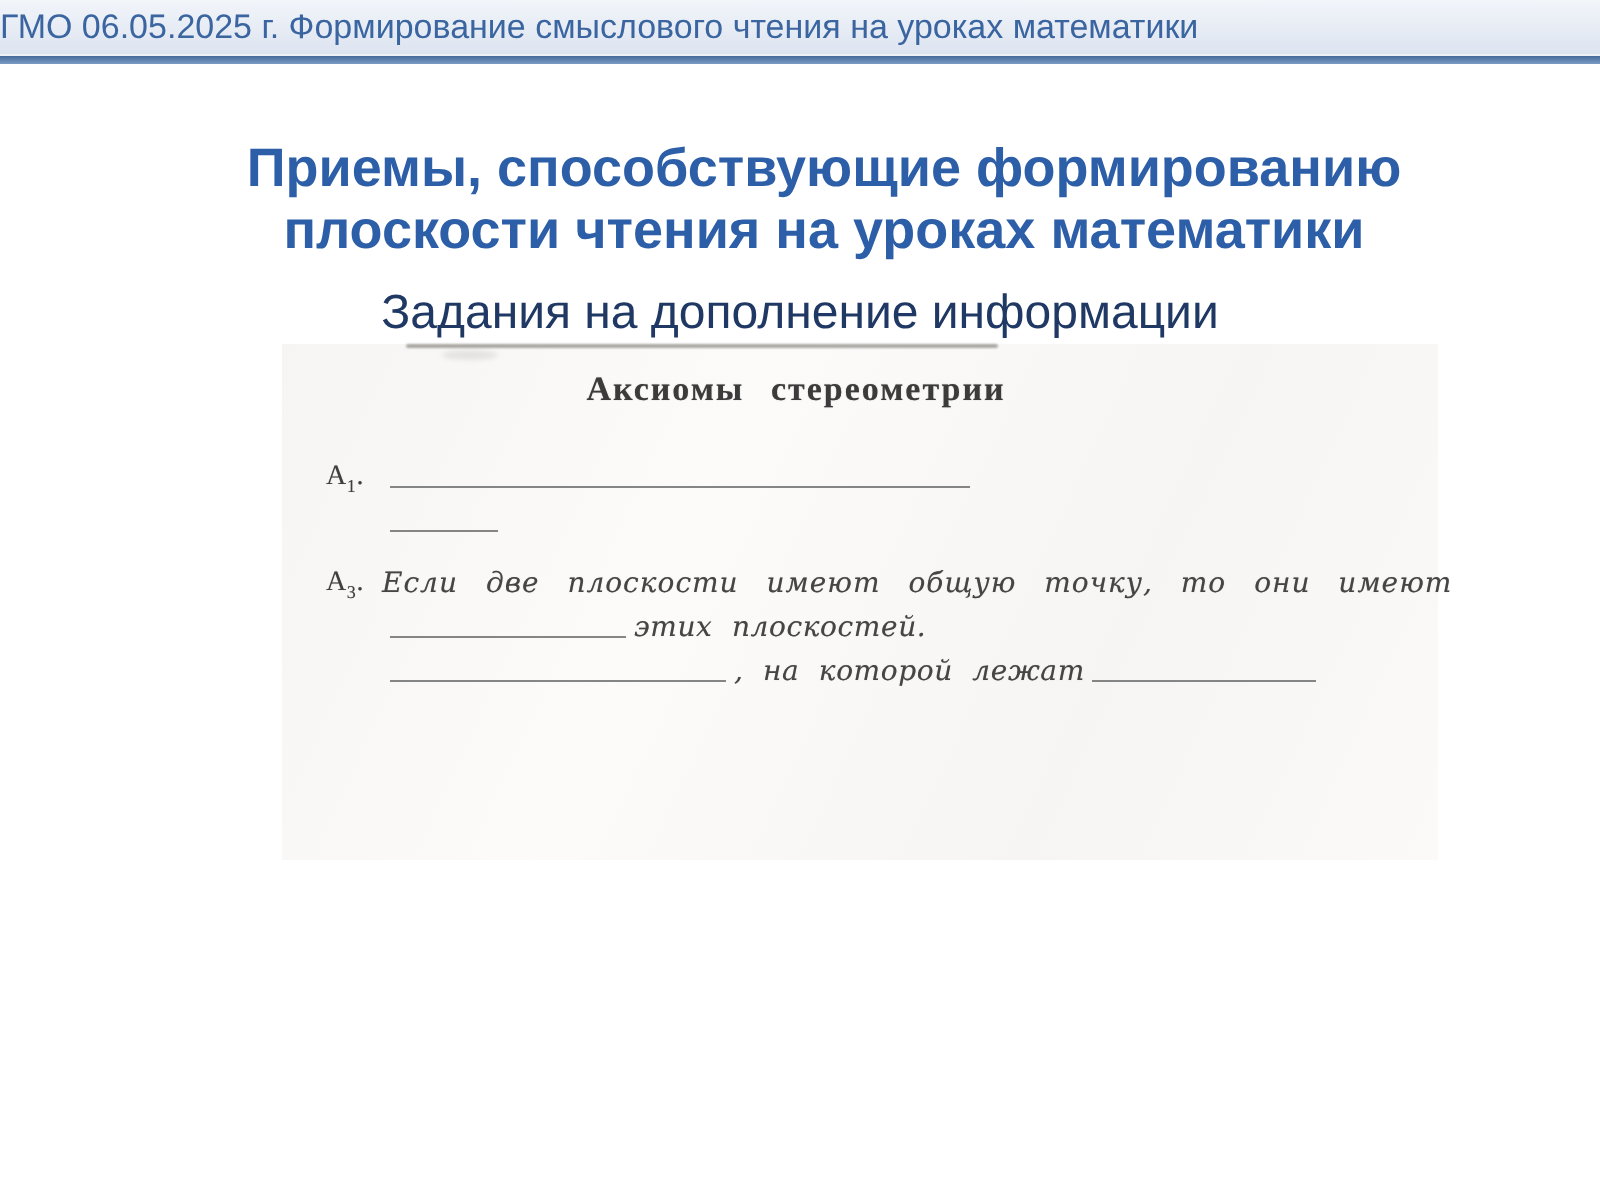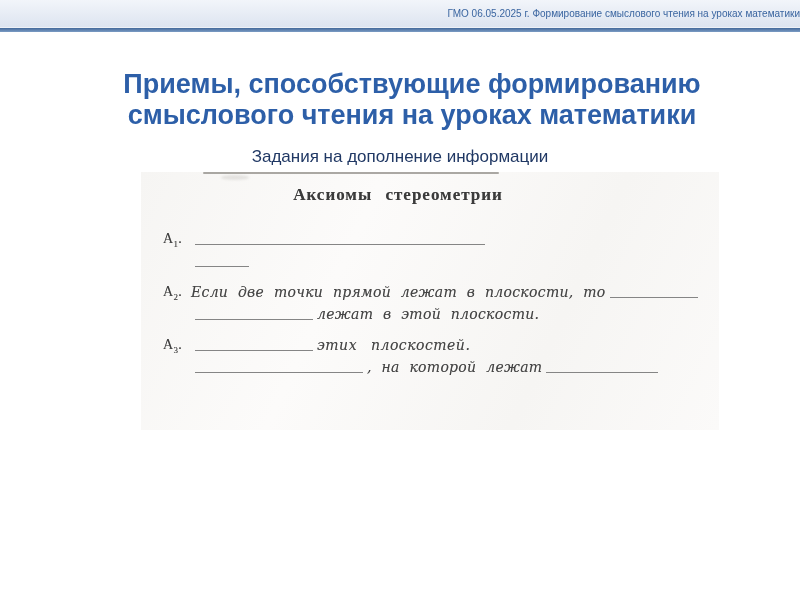--- a/index.html
+++ b/index.html
@@ -8,41 +8,41 @@
     background: #ffffff;
     font-family: "Liberation Sans", sans-serif;
   }
   .slide {
     position: relative; width: 800px; height: 600px; background: #ffffff;
   }
   
   .header {
     height: 27px;
     background: linear-gradient(#f2f5fa, #dde4f0);
-    display: flex; align-items: center; justify-content: flex-end;
-    font-size: 10px; color: #3a65a0;
+    display: flex; align-items: center; justify-content: flex-start;
+    font-size: 17px; color: #3a65a0;
     border-bottom: 1px solid #eef1f7;
   }
   .divider {
     height: 4px;
     background: linear-gradient(#44699a, #7b9cc4);
   }
   
   .title {
     margin: 37px 0 0 0;
     text-align: center;
     font-size: 27px; font-weight: bold; line-height: 31px;
     color: #2d5fa8;
     font-family: "Liberation Sans", sans-serif;
   }
   .tline { display: block; margin-left: 24px; }
   .subtitle {
     margin-top: 15px;
     text-align: center;
-    font-size: 17px; line-height: 22px;
+    font-size: 24px; line-height: 22px;
     color: #203864;
   }
   
   .scan {
     position: absolute; left: 141px; top: 172px;
     width: 578px; height: 258px;
     box-sizing: border-box;
     padding: 13px 0 0 22px;
     background: linear-gradient(115deg, #f6f5f3 0%, #fcfbfa 35%, #f6f5f3 70%, #fbfaf9 100%);
     font-family: "DejaVu Serif", serif;
@@ -103,41 +103,37 @@
 
 <div class="slide">
 
   <div class="header">
     <span>ГМО 06.05.2025 г. Формирование смыслового чтения на уроках математики</span>
   </div>
   <div class="divider"></div>
 
   <h1 class="title">
     <span class="tline">Приемы, способствующие формированию</span>
-    <span class="tline">смыслового чтения на уроках математики</span>
+    <span class="tline">плоскости чтения на уроках математики</span>
   </h1>
 
   <div class="subtitle">Задания на дополнение информации</div>
 
   <div class="scan">
     <div class="scan-artifact"></div>
     <div class="scan-smudge"></div>
     <div class="ws-title">Аксиомы стереометрии</div>
     <div id="axioms">
         <div class="axiom">
           <span class="axiom-label">А<sub>1</sub>.</span>
           <div class="axiom-line"><span class="blank" style="width: 290px;"></span></div>
           <div class="axiom-line"><span class="blank" style="width: 54px;"></span></div>
         </div>
         <div class="axiom">
-          <span class="axiom-label">А<sub>2</sub>.</span>
-          <div class="axiom-line"><span class="seg">Если две точки прямой лежат в плоскости, то</span><span class="blank" style="width: 88px;"></span></div>
-          <div class="axiom-line"><span class="blank" style="width: 118px;"></span><span class="seg">лежат в этой плоскости.</span></div>
-        </div>
-        <div class="axiom">
           <span class="axiom-label">А<sub>3</sub>.</span>
+          <div class="axiom-line"><span class="seg">Если две плоскости имеют общую точку, то они имеют</span></div>
           <div class="axiom-line"><span class="blank" style="width: 118px;"></span><span class="seg">этих плоскостей.</span></div>
           <div class="axiom-line"><span class="blank" style="width: 168px;"></span><span class="seg">, на которой лежат</span><span class="blank" style="width: 112px;"></span></div>
         </div>
       </div>
   </div>
 
 </div>
 
 </body></html>

